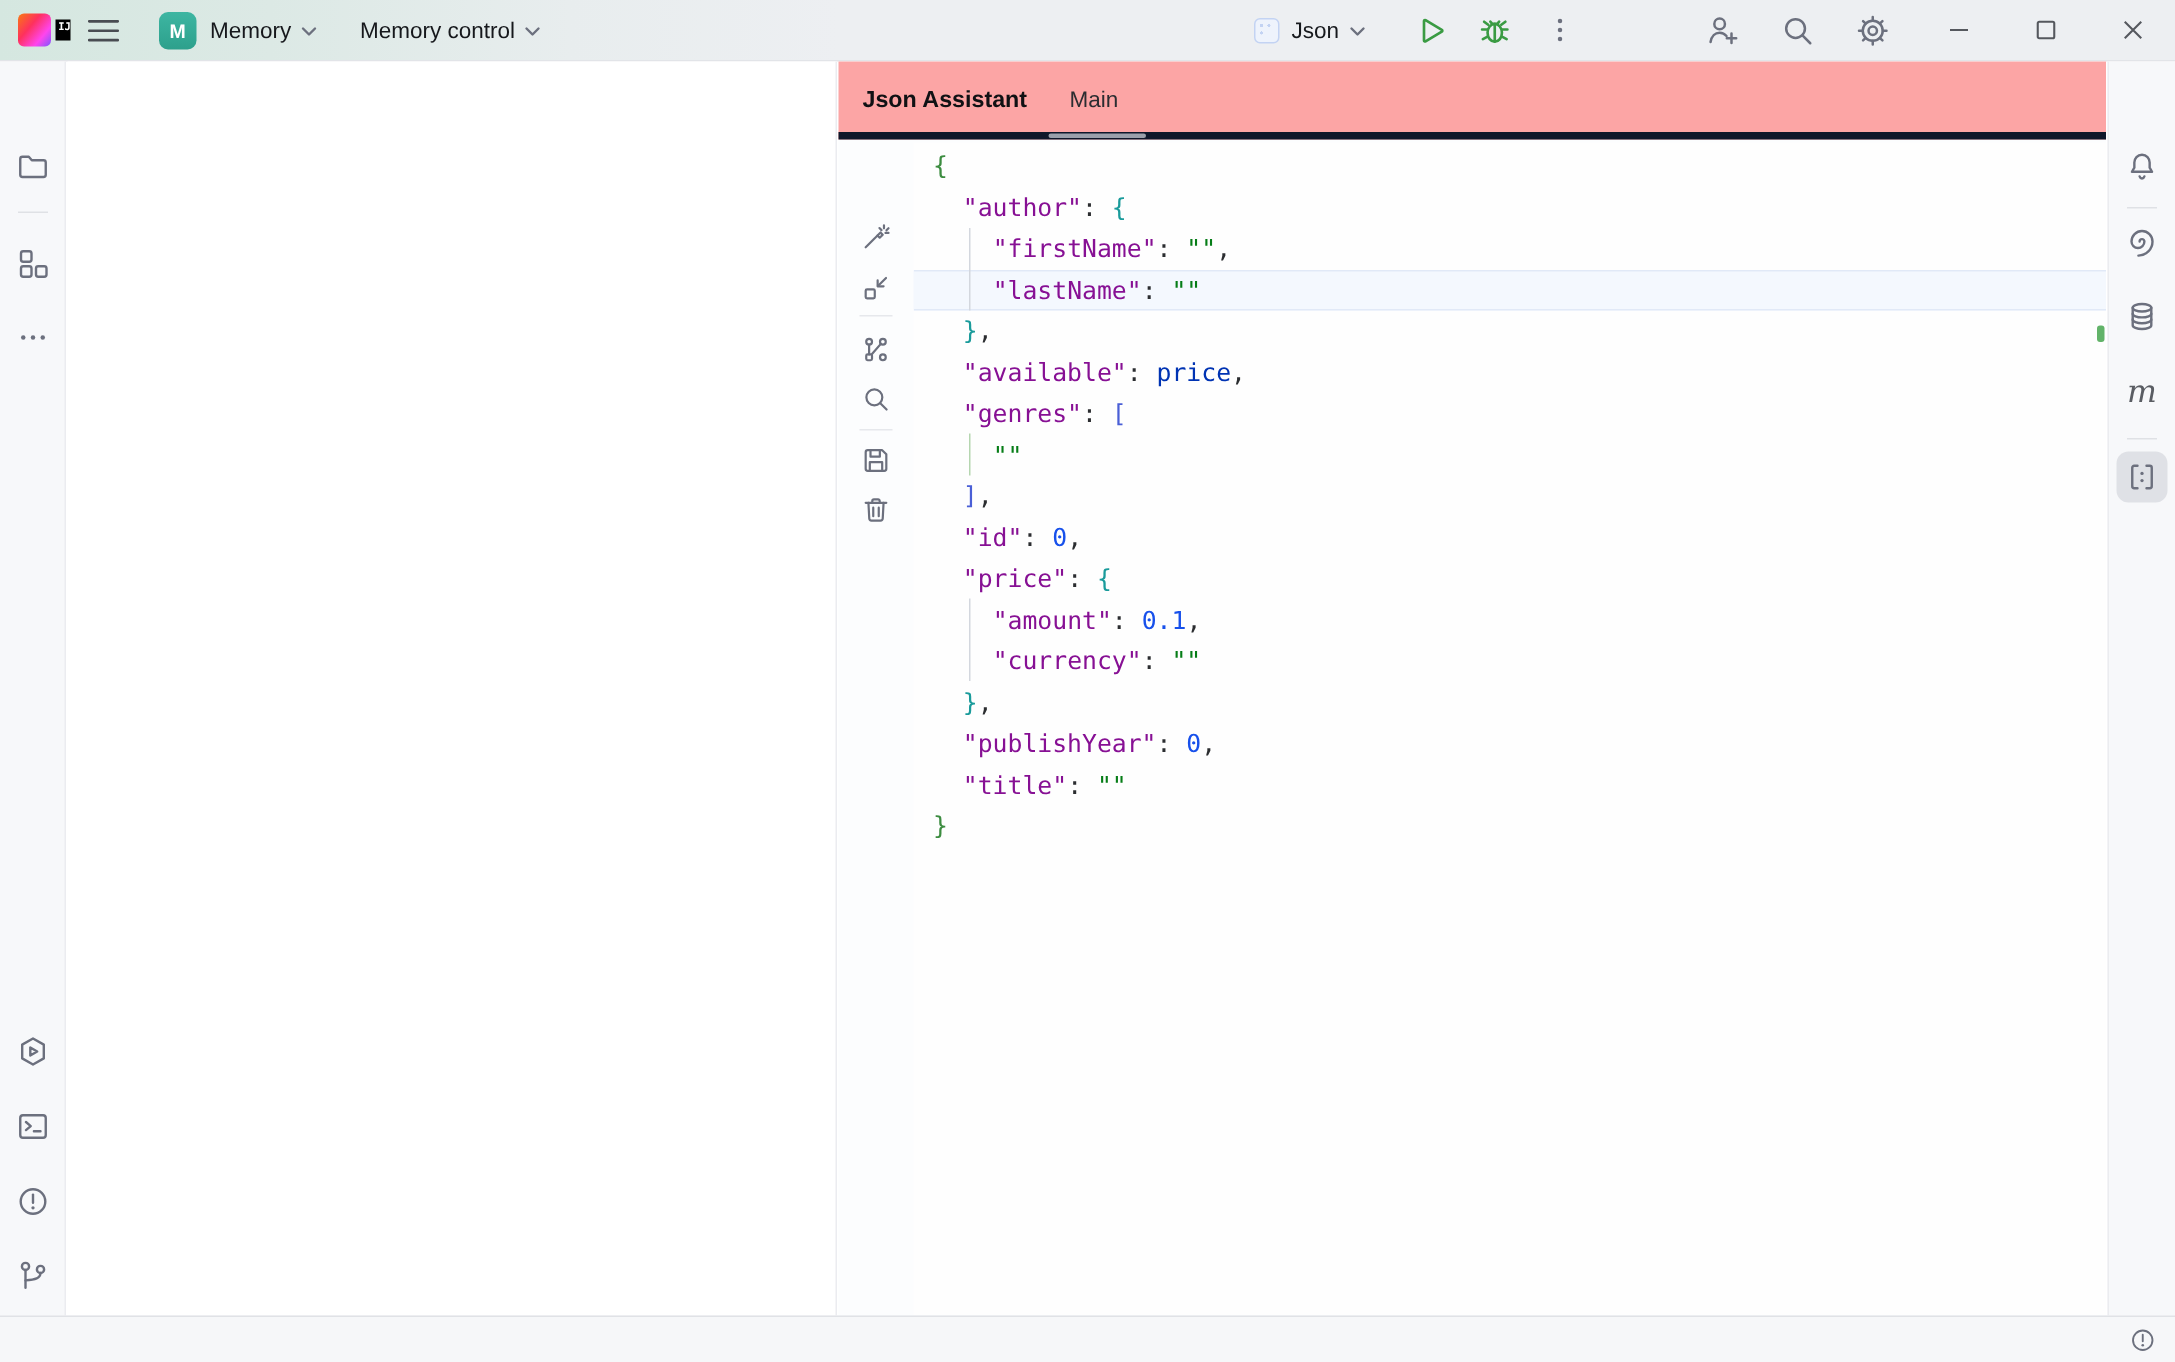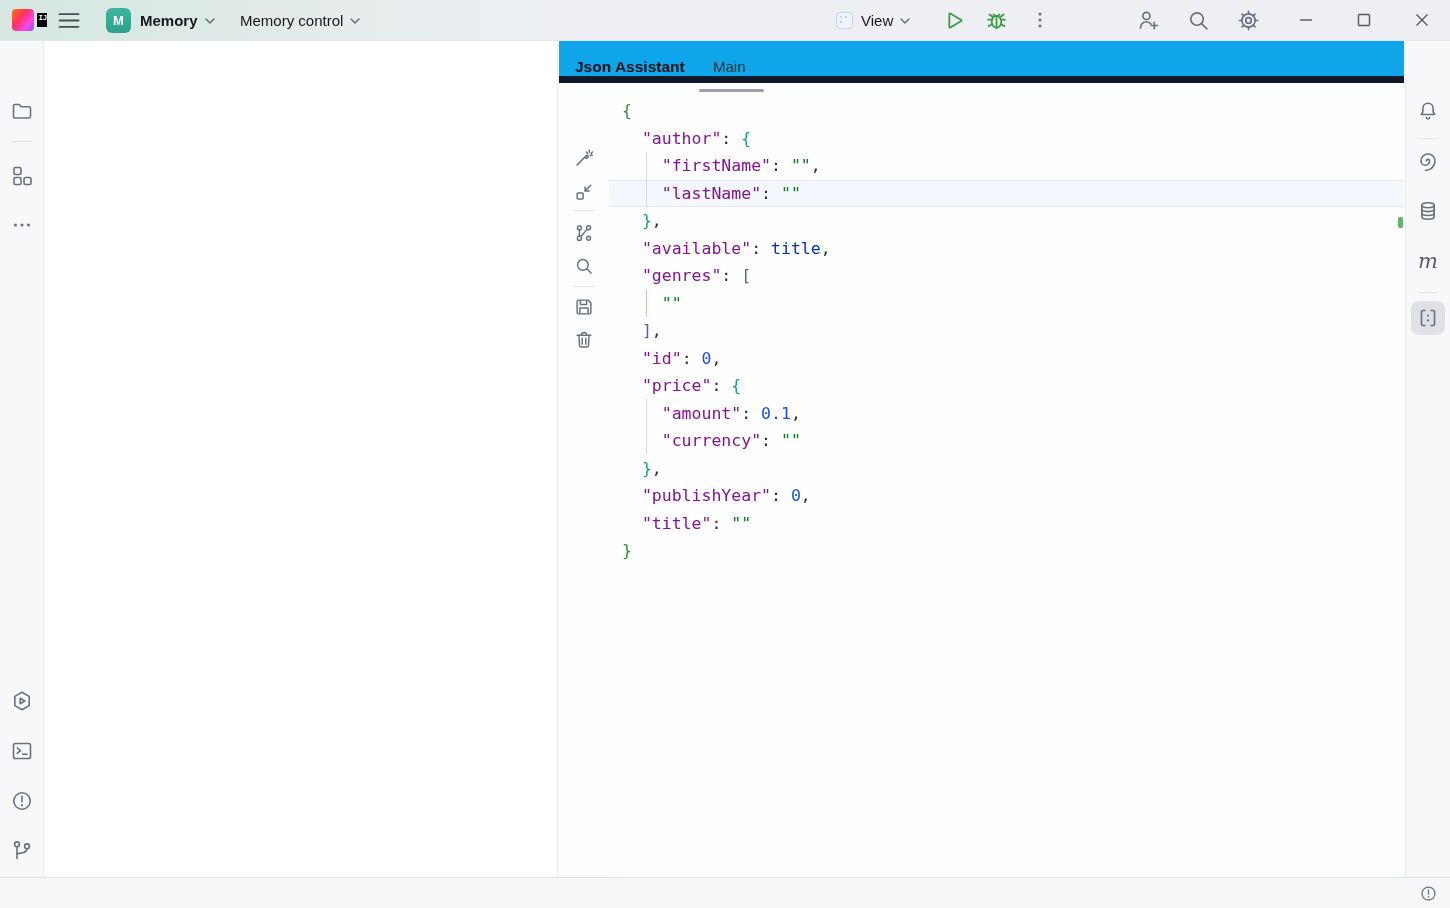--- a/index.html
+++ b/index.html
@@ -30,21 +30,21 @@
     display:flex; align-items:flex-start; justify-content:flex-start; padding:2px 0 0 2px;
     font-family:"DejaVu Sans Mono",monospace; font-size:7px; font-weight:bold; color:#fff; line-height:7px;margin-left:38px;
   }
   .proj-badge {
     position:absolute; left:106px; top:8px; width:25px; height:25px; border-radius:6px;
     background:linear-gradient(180deg,#3db6a2 0%,#2da08c 100%);
     color:#fff; font-weight:bold; font-size:13px;
     display:flex; align-items:center; justify-content:center;
   }
   .tb-text { font-size:15px; color:#16181c; }
-  .tb-bold { font-weight:700; }
+  .tb-bold { font-weight:400; }
   .chev { margin-left:6px; }
   .runcfg-icon {
     width:17px; height:17px; border-radius:4px; border:1.5px solid #c3d3f3; background:#eef3fc;
     position:relative;
   }
   .runcfg-icon::after{
     content:""; position:absolute; left:3px; top:3px; width:7px; height:7px;
     background:
       radial-gradient(circle at 1px 1px,#c3d3f3 1px,transparent 1.2px),
       radial-gradient(circle at 6px 1px,#c3d3f3 1px,transparent 1.2px),
@@ -66,22 +66,22 @@
 
   
   .left-panel {
     position:absolute; left:45px; top:41px; width:513px; bottom:31px;
     background:#ffffff; border-right:1px solid #ebecf0;
   }
   .json-panel {
     position:absolute; left:559px; top:41px; right:46px; bottom:31px; background:#fcfdfe;
   }
   .panel-header {
-    position:absolute; left:0; right:0; top:0; height:42px; background:#0ea5e9;
-    border-bottom:7px solid #0f172a;
+    position:absolute; left:0; right:0; top:0; height:52px; background:#fca5a5;
+    border-bottom:5px solid #0f172a;
   }
   .panel-title { position:absolute; left:16px; top:17px; font-size:15.5px; font-weight:700; color:#101114; }
   .panel-tab   { position:absolute; left:154px; top:17px; font-size:15px; color:#2b2d31; }
   .tab-underline { position:absolute; left:140px; top:48px; width:65px; height:3px; background:#9ba0ab; border-radius:2px; }
 
   .panel-toolbar {
     position:absolute; left:0; top:54px; bottom:0; width:50px;
   }
   .pt-btn { position:absolute; left:50%; transform:translateX(-50%); width:30px; height:30px;
     display:flex; align-items:center; justify-content:center; border-radius:6px; }
@@ -135,21 +135,21 @@
 
   <div class="tb-item" style="left:240px; top:0; height:41px;">
     <span class="tb-text">Memory control</span>
     <svg class="chev" width="12" height="8" viewBox="0 0 12 8">
       <path class="ic" d="M2 2l4 4 4-4"></path>
     </svg>
   </div>
 
   <div class="tb-item" style="left:836px; top:0; height:41px;">
     <span class="runcfg-icon"></span>
-    <span class="tb-text" style="margin-left:8px;">View</span>
+    <span class="tb-text" style="margin-left:8px;">Json</span>
     <svg class="chev" width="12" height="8" viewBox="0 0 12 8">
       <path class="ic" d="M2 2l4 4 4-4"></path>
     </svg>
   </div>
 
   <div class="tb-item" style="left:941px; top:8px;">
     <svg width="25" height="25" viewBox="0 0 24 24">
       <path class="icg" d="M8 5.8v12.4c0 .5.55.8 1 .55l10.4-6.2c.45-.27.45-.83 0-1.1L9 5.25c-.45-.25-1 .05-1 .55z"></path>
     </svg>
   </div>
@@ -365,21 +365,21 @@
   <div class="editor">
     <div class="guide" style="left:37px; top:57px; height:55px;"></div>
     <div class="guide green" style="left:37px; top:194px; height:28px;"></div>
     <div class="guide" style="left:37px; top:304px; height:55px;"></div>
     <div class="stripe-mark"></div>
   <div class="code-line"><span></span><span style="color: rgb(60, 140, 64);">{</span></div>
       <div class="code-line"><span>  </span><span style="color: rgb(135, 16, 148);">"author"</span><span style="color: rgb(43, 45, 48);">: </span><span style="color: rgb(26, 155, 155);">{</span></div>
       <div class="code-line"><span>    </span><span style="color: rgb(135, 16, 148);">"firstName"</span><span style="color: rgb(43, 45, 48);">: </span><span style="color: rgb(6, 125, 23);">""</span><span style="color: rgb(43, 45, 48);">,</span></div>
       <div class="code-line caret-line"><span>    </span><span style="color: rgb(135, 16, 148);">"lastName"</span><span style="color: rgb(43, 45, 48);">: </span><span style="color: rgb(6, 125, 23);">""</span></div>
       <div class="code-line"><span>  </span><span style="color: rgb(26, 155, 155);">}</span><span style="color: rgb(43, 45, 48);">,</span></div>
-      <div class="code-line"><span>  </span><span style="color: rgb(135, 16, 148);">"available"</span><span style="color: rgb(43, 45, 48);">: </span><span style="color: rgb(0, 51, 179);">title</span><span style="color: rgb(43, 45, 48);">,</span></div>
+      <div class="code-line"><span>  </span><span style="color: rgb(135, 16, 148);">"available"</span><span style="color: rgb(43, 45, 48);">: </span><span style="color: rgb(0, 51, 179);">price</span><span style="color: rgb(43, 45, 48);">,</span></div>
       <div class="code-line"><span>  </span><span style="color: rgb(135, 16, 148);">"genres"</span><span style="color: rgb(43, 45, 48);">: </span><span style="color: rgb(74, 95, 214);">[</span></div>
       <div class="code-line"><span>    </span><span style="color: rgb(6, 125, 23);">""</span></div>
       <div class="code-line"><span>  </span><span style="color: rgb(74, 95, 214);">]</span><span style="color: rgb(43, 45, 48);">,</span></div>
       <div class="code-line"><span>  </span><span style="color: rgb(135, 16, 148);">"id"</span><span style="color: rgb(43, 45, 48);">: </span><span style="color: rgb(23, 80, 235);">0</span><span style="color: rgb(43, 45, 48);">,</span></div>
       <div class="code-line"><span>  </span><span style="color: rgb(135, 16, 148);">"price"</span><span style="color: rgb(43, 45, 48);">: </span><span style="color: rgb(26, 155, 155);">{</span></div>
       <div class="code-line"><span>    </span><span style="color: rgb(135, 16, 148);">"amount"</span><span style="color: rgb(43, 45, 48);">: </span><span style="color: rgb(23, 80, 235);">0.1</span><span style="color: rgb(43, 45, 48);">,</span></div>
       <div class="code-line"><span>    </span><span style="color: rgb(135, 16, 148);">"currency"</span><span style="color: rgb(43, 45, 48);">: </span><span style="color: rgb(6, 125, 23);">""</span></div>
       <div class="code-line"><span>  </span><span style="color: rgb(26, 155, 155);">}</span><span style="color: rgb(43, 45, 48);">,</span></div>
       <div class="code-line"><span>  </span><span style="color: rgb(135, 16, 148);">"publishYear"</span><span style="color: rgb(43, 45, 48);">: </span><span style="color: rgb(23, 80, 235);">0</span><span style="color: rgb(43, 45, 48);">,</span></div>
       <div class="code-line"><span>  </span><span style="color: rgb(135, 16, 148);">"title"</span><span style="color: rgb(43, 45, 48);">: </span><span style="color: rgb(6, 125, 23);">""</span></div>

